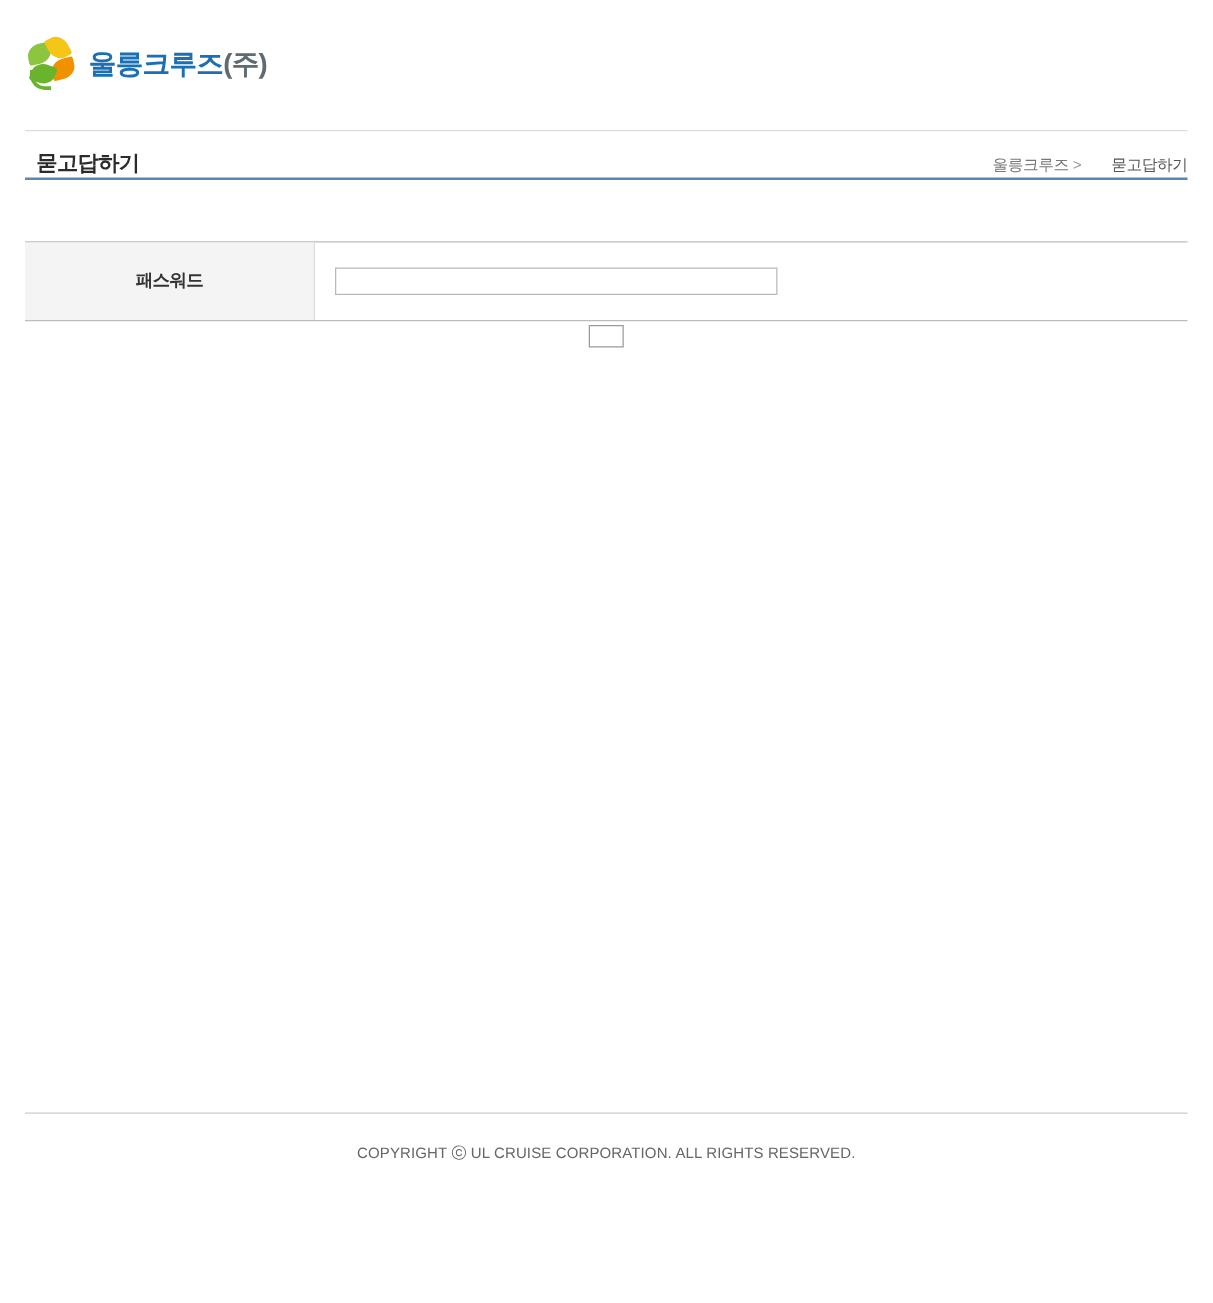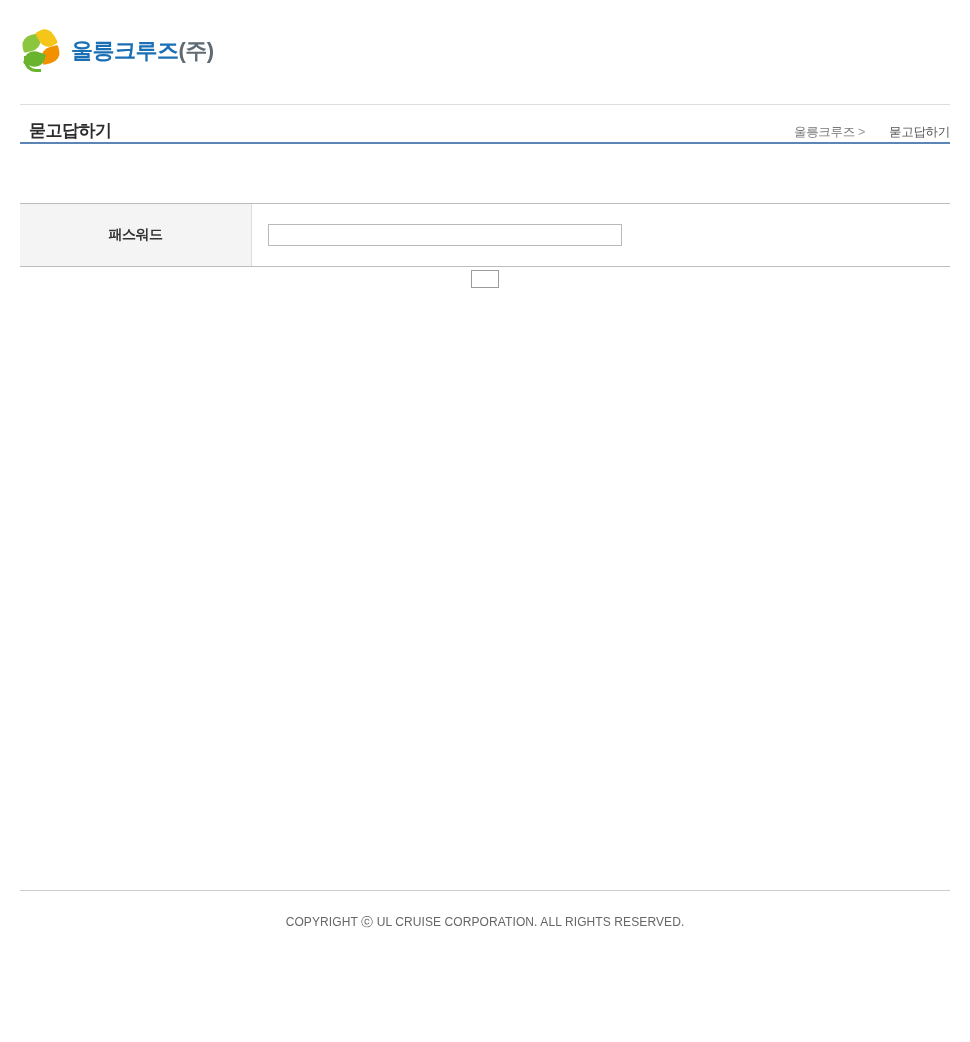--- a/index.html
+++ b/index.html
@@ -88,21 +88,21 @@
     color: #777777;
     letter-spacing: -0.3px;
     white-space: nowrap;
   }
   .breadcrumb .crumb-sep { margin: 0 2px 0 3px; color: #999999; }
   .breadcrumb .crumb-current { color: #555555; margin-left: 22px; }
 
   
   .content {
     position: relative;
-    margin: 10px 20px;
+    margin: 0 20px;
   }
   .spacer-top { height: 49px; }
 
   .form-table {
     display: flex;
     border-top: 1px solid #bcbcbc;
     border-bottom: 1px solid #bcbcbc;
     height: 64px;
     box-sizing: border-box;
   }

